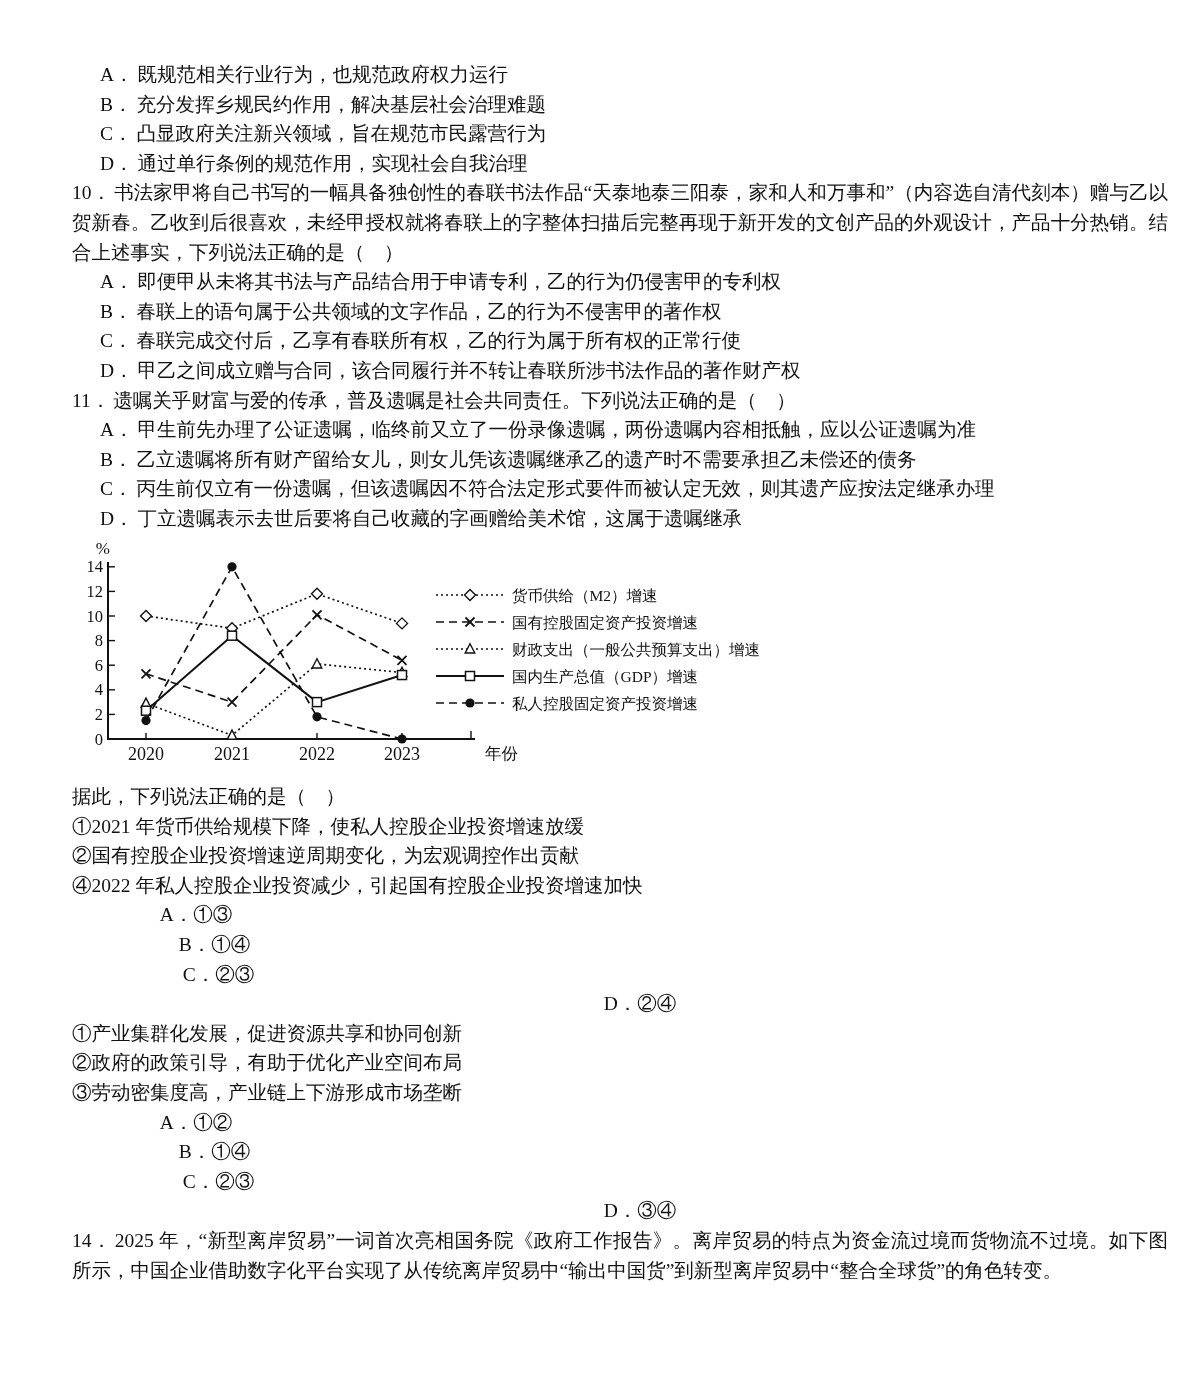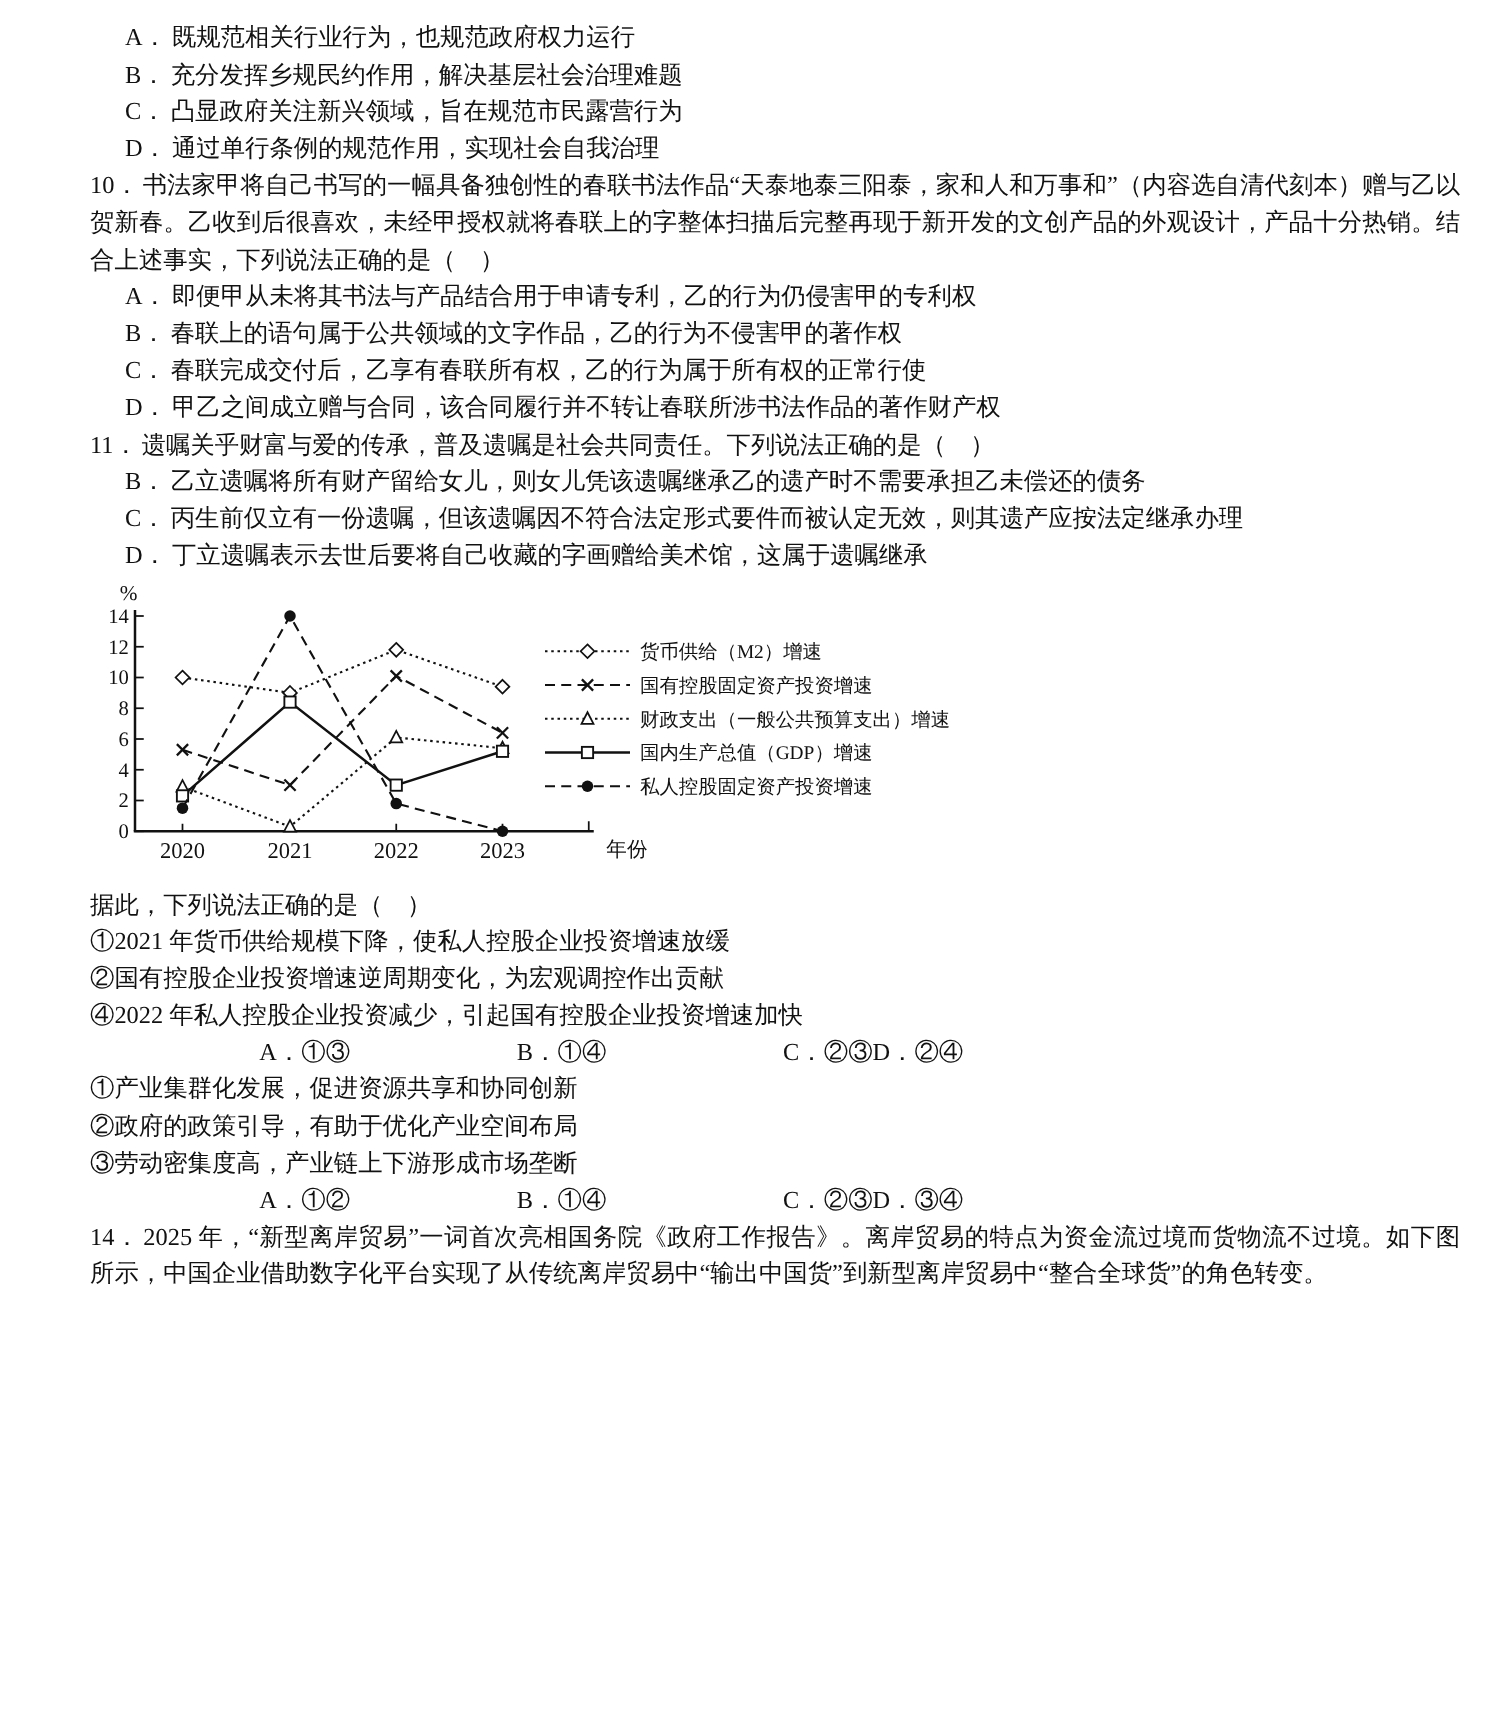--- a/index.html
+++ b/index.html
@@ -1,23 +1,23 @@
 <!DOCTYPE html>
 <html><head>
 <meta charset="utf-8">
 <style>
   html,body{margin:0;padding:0;background:#ffffff;}
   body{width:1190px;height:1385px;color:#111;font-family:"Liberation Serif","DejaVu Serif",serif;}
-  .page{padding:16px 22px 0 72px;font-size:19.5px;line-height:29.6px;}
+  .page{padding:16px 22px 0 72px;font-size:19.5px;line-height:29.6px;margin-top:44px;}
   p{margin:0;text-align:justify;}
   .opt{padding-left:28px;}
   .qnum{margin-right:3px;}
   .olabel{margin-right:4px;}
   .statement{text-align:left;}
-  .answer-row{display:flex;padding-left:40px;text-align:right;}
+  .answer-row{display:flex;padding-left:40px;text-align:center;flex-direction:column;}
   .answer-row .ans{display:inline-block;}
   .answer-row .ans:nth-child(1){width:168px;}
   .answer-row .ans:nth-child(2){width:205px;}
   .answer-row .ans:nth-child(3){width:213px;font-family:Liberation Serif, serif;}
   .chart-wrap{margin:8px 0 4px 0;}
   svg text{font-family:"Liberation Serif","DejaVu Serif",serif;fill:#111;}
   svg .ax{stroke:#111;stroke-width:2;}
   svg .tick{stroke:#111;stroke-width:1.4;}
 </style>
 </head>
@@ -35,20 +35,21 @@
   <section>
     <p class="stem"><span class="qnum">10．</span><span>书法家甲将自己书写的一幅具备独创性的春联书法作品“天泰地泰三阳泰，家和人和万事和”（内容选自清代刻本）赠与乙以贺新春。乙收到后很喜欢，未经甲授权就将春联上的字整体扫描后完整再现于新开发的文创产品的外观设计，产品十分热销。结合上述事实，下列说法正确的是（　）</span></p>
     <p class="opt"><span class="olabel">A．</span><span>即便甲从未将其书法与产品结合用于申请专利，乙的行为仍侵害甲的专利权</span></p>
     <p class="opt"><span class="olabel">B．</span><span>春联上的语句属于公共领域的文字作品，乙的行为不侵害甲的著作权</span></p>
     <p class="opt"><span class="olabel">C．</span><span>春联完成交付后，乙享有春联所有权，乙的行为属于所有权的正常行使</span></p>
     <p class="opt"><span class="olabel">D．</span><span>甲乙之间成立赠与合同，该合同履行并不转让春联所涉书法作品的著作财产权</span></p>
   </section>
 
   <section>
     <p class="stem"><span class="qnum">11．</span><span>遗嘱关乎财富与爱的传承，普及遗嘱是社会共同责任。下列说法正确的是（　）</span></p>
+    <p class="opt"><span class="olabel">A．</span><span>甲生前先办理了公证遗嘱，临终前又立了一份录像遗嘱，两份遗嘱内容相抵触，应以公证遗嘱为准</span></p>
     <p class="opt"><span class="olabel">B．</span><span>乙立遗嘱将所有财产留给女儿，则女儿凭该遗嘱继承乙的遗产时不需要承担乙未偿还的债务</span></p>
     <p class="opt"><span class="olabel">C．</span><span>丙生前仅立有一份遗嘱，但该遗嘱因不符合法定形式要件而被认定无效，则其遗产应按法定继承办理</span></p>
     <p class="opt"><span class="olabel">D．</span><span>丁立遗嘱表示去世后要将自己收藏的字画赠给美术馆，这属于遗嘱继承</span></p>
   </section>
 
   <section>
 
     <div class="chart-wrap">
       <svg id="chart-svg" width="700" height="228" viewBox="0 0 700 228">
           <line x1="36" y1="20" x2="36" y2="197" class="ax"></line>

